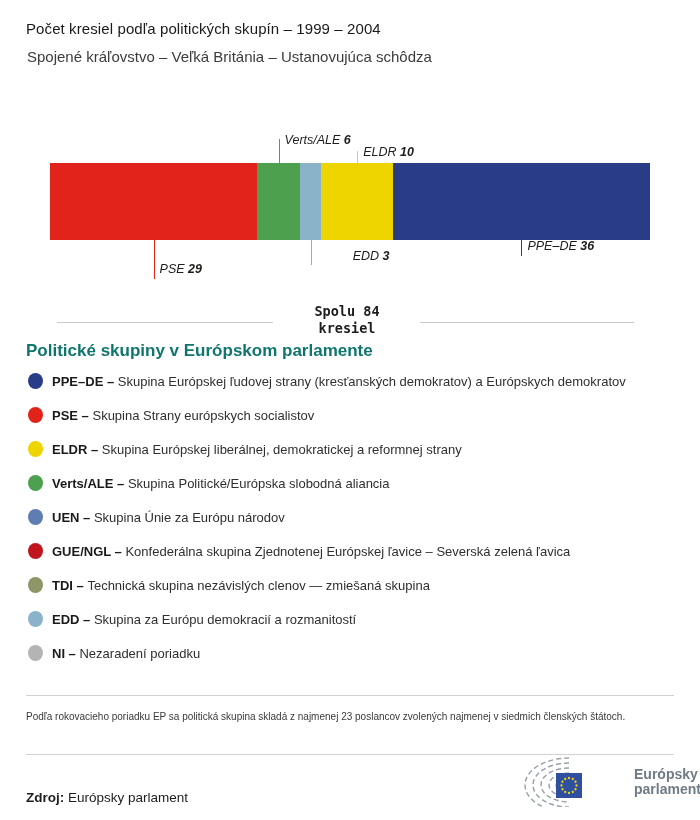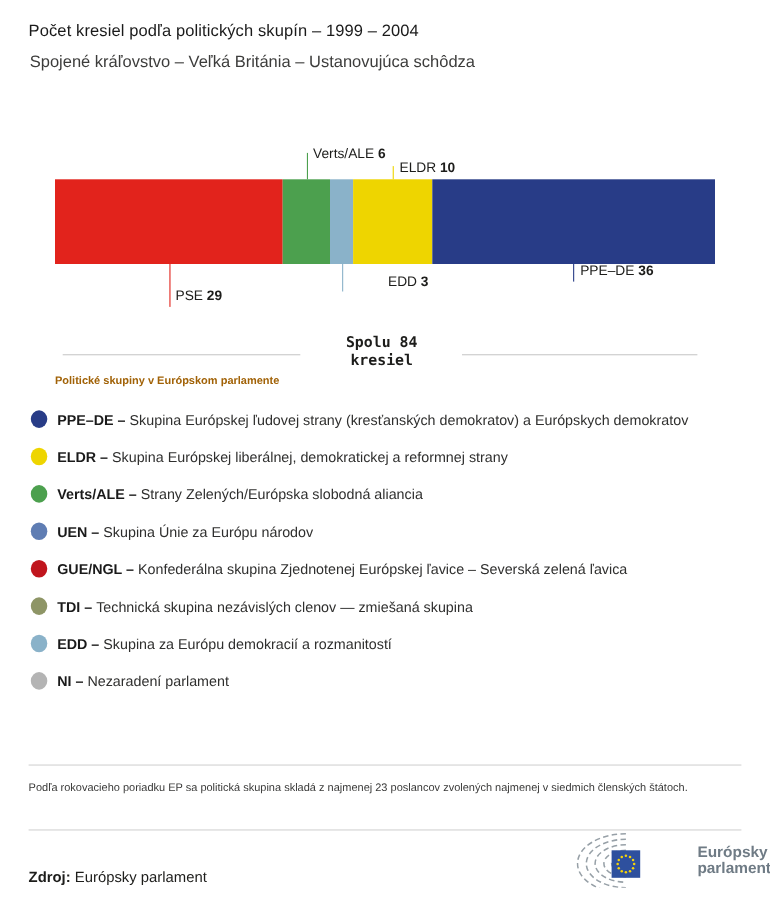--- a/index.html
+++ b/index.html
@@ -6,28 +6,28 @@
   .page{
     position:relative;width:700px;height:820px;overflow:hidden;
     font-family:"Liberation Sans", sans-serif;color:#1d1d1b;background:#fff;
   }
   .title{position:absolute;left:26px;top:20px;font-size:15px;font-weight:normal;color:#1a1a1a;letter-spacing:.1px;}
   .subtitle{position:absolute;left:27px;top:48px;font-size:15px;font-weight:normal;color:#3c3c3b;text-align:center;}
   
   .bar{position:absolute;left:50px;top:163px;width:600px;height:77px;}
   .bar-segment{position:absolute;top:0;height:77px;}
   .leader{position:absolute;width:1px;}
-  .ann{position:absolute;font-size:12.5px;color:#1d1d1b;white-space:nowrap;}
+  .ann{position:absolute;font-size:12.5px;color:#1d1d1b;white-space:nowrap;font-style:italic;}
   .ann b{font-weight:bold;}
   
   .total-line{position:absolute;height:1px;background:#c9c9c9;top:322px;}
   .total-label{position:absolute;left:272px;top:303px;width:150px;text-align:center;
     font-family:"DejaVu Sans Mono", monospace;font-weight:bold;font-size:13.5px;line-height:17px;color:#1d1d1b;}
   
-  .legend-heading{position:absolute;left:26px;top:341px;font-size:10px;font-weight:bold;color:#a16207;margin-left:24px;}
+  .legend-heading{position:absolute;left:26px;top:341px;font-size:17px;font-weight:bold;color:#0f766e;}
   .legend{position:absolute;left:26px;top:364px;width:660px;}
   .legend-row{display:flex;align-items:center;height:34px;}
   .dot{width:15px;height:16px;border-radius:50%;margin-left:2px;margin-right:9px;flex:0 0 auto;}
   .legend-text{font-size:13px;color:#2f2f2e;white-space:nowrap;}
   .legend-text b{color:#1a1a1a;font-weight:bold;margin-top:32px;}
   
   .divider{position:absolute;left:26px;width:648px;height:1px;background:#d2d2d2;}
   .footnote{position:absolute;left:26px;top:705px;width:645px;font-size:10px;line-height:23px;color:#3a3a39;}
   .source{position:absolute;left:26px;top:790px;font-size:13.5px;color:#1d1d1b;}
   .source b{font-weight:bold;}
@@ -69,46 +69,50 @@
     <div>kresiel</div>
   </div>
 
   <div class="legend-heading">Politické skupiny v Európskom parlamente</div>
   <div class="legend" id="legend">
       <div class="legend-row">
         <span class="dot" style="background: rgb(40, 60, 135);"></span>
         <span class="legend-text"><b>PPE–DE – </b><span>Skupina Európskej ľudovej strany (kresťanských demokratov) a Európskych demokratov</span></span>
       </div>
       <div class="legend-row">
+        <span class="dot" style="background: rgb(226, 35, 28);"></span>
+        <span class="legend-text"><b>PSE – </b><span>Skupina Strany európskych socialistov</span></span>
+      </div>
+      <div class="legend-row">
         <span class="dot" style="background: rgb(238, 213, 0);"></span>
         <span class="legend-text"><b>ELDR – </b><span>Skupina Európskej liberálnej, demokratickej a reformnej strany</span></span>
       </div>
       <div class="legend-row">
         <span class="dot" style="background: rgb(76, 160, 78);"></span>
-        <span class="legend-text"><b>Verts/ALE – </b><span>Strany Zelených/Európska slobodná aliancia</span></span>
+        <span class="legend-text"><b>Verts/ALE – </b><span>Skupina Politické/Európska slobodná aliancia</span></span>
       </div>
       <div class="legend-row">
         <span class="dot" style="background: rgb(95, 125, 179);"></span>
         <span class="legend-text"><b>UEN – </b><span>Skupina Únie za Európu národov</span></span>
       </div>
       <div class="legend-row">
         <span class="dot" style="background: rgb(192, 21, 29);"></span>
         <span class="legend-text"><b>GUE/NGL – </b><span>Konfederálna skupina Zjednotenej Európskej ľavice – Severská zelená ľavica</span></span>
       </div>
       <div class="legend-row">
         <span class="dot" style="background: rgb(142, 149, 102);"></span>
         <span class="legend-text"><b>TDI – </b><span>Technická skupina nezávislých clenov — zmiešaná skupina</span></span>
       </div>
       <div class="legend-row">
         <span class="dot" style="background: rgb(138, 178, 201);"></span>
         <span class="legend-text"><b>EDD – </b><span>Skupina za Európu demokracií a rozmanitostí</span></span>
       </div>
       <div class="legend-row">
         <span class="dot" style="background: rgb(180, 180, 180);"></span>
-        <span class="legend-text"><b>NI – </b><span>Nezaradení parlament</span></span>
+        <span class="legend-text"><b>NI – </b><span>Nezaradení poriadku</span></span>
       </div>
     </div>
 
   <div class="divider" style="top:695px;"></div>
   <div class="footnote">Podľa rokovacieho poriadku EP sa politická skupina skladá z najmenej 23 poslancov zvolených najmenej v siedmich členských štátoch.</div>
   <div class="divider" style="top:754px;"></div>
 
   <div class="source"><b>Zdroj:</b><span> Európsky parlament</span></div>
 
   <div class="logo">

